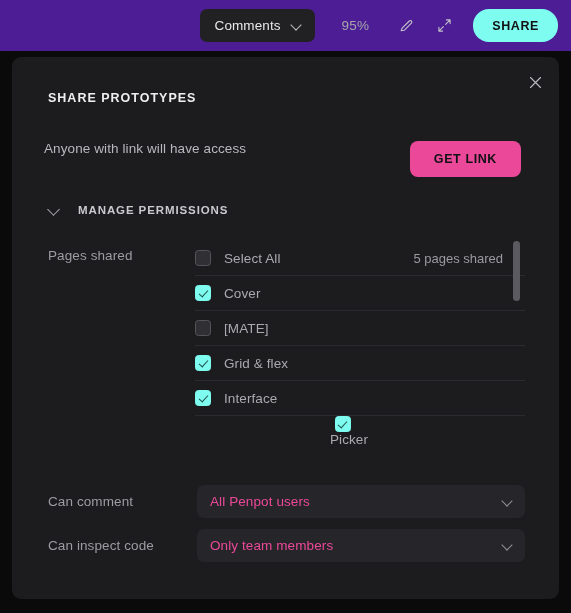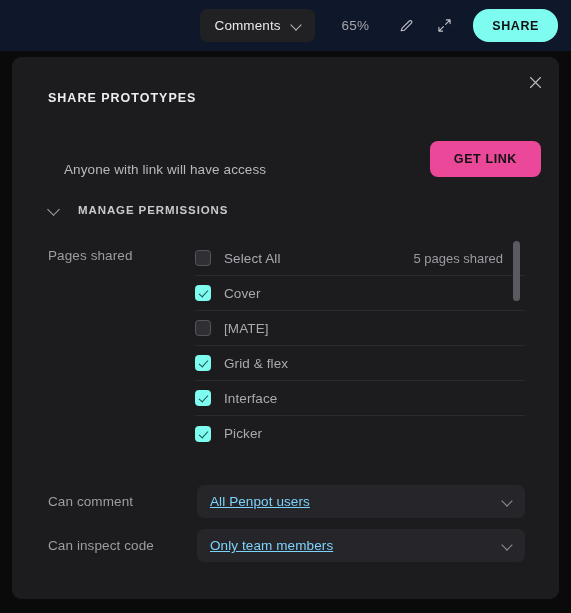--- a/index.html
+++ b/index.html
@@ -16,21 +16,21 @@
     color: #e3e3e3;
     position: relative;
   }
 
   
   .toolbar {
     position: absolute;
     top: 0; left: 0;
     width: 571px;
     height: 51px;
-    background: #0f172a;
+    background: #4c1d95;
     display: flex;
     align-items: center;
     justify-content: flex-end;
     padding-right: 13px;
   }
 
   .comments-dd {
     display: flex;
     align-items: center;
     gap: 10px;
@@ -120,25 +120,25 @@
     left: 48px;
     top: 91px;
     font-size: 12.5px;
     font-weight: bold;
     letter-spacing: 1.0px;
     color: #eeeeee;
   }
 
   .link-row {
     position: absolute;
-    left: 64px;
+    left: 44px;
     top: 141px;
     width: 477px;
     display: flex;
-    align-items: flex-end;
+    align-items: flex-start;
     justify-content: space-between;
   }
   .link-text {
     font-size: 13.5px;
     color: #b8b8bd;
     letter-spacing: .1px;
   }
   .get-link-btn {
     background: #ec4899;
     color: #111114;
@@ -208,21 +208,21 @@
   }
   .page-row {
     height: 35px;
     display: flex;
     align-items: center;
     border-bottom: 1px solid #2b2b2f;
     position: relative;
     padding-right: 22px;
     cursor: pointer;
   }
-  .page-row:last-child { border-bottom: none; }
+  .page-row:last-child { border-bottom: none; flex-direction: column; }
 
   .cb {
     width: 16px; height: 16px;
     border-radius: 3.5px;
     flex: 0 0 auto;
     margin-right: 13px;
     position: relative;
   }
   .cb.off {
     background: #303034;
@@ -281,43 +281,42 @@
     border-radius: 7px;
     display: flex;
     align-items: center;
     padding: 0 12px 0 13px;
     cursor: pointer;
   }
   #sel-comment { top: 485px; }
   #sel-inspect { top: 529px; }
   .sel-value {
     font-size: 13.5px;
-    color: #7dd3fc;
-    letter-spacing: .1px;
-    text-decoration: underline;
+    color: #ec4899;
+    letter-spacing: .1px;
   }
   .sel .chev {
     margin-left: auto;
   }
   .sel .chev::after {
     border-right-color: #8f8f96;
     border-bottom-color: #8f8f96;
   }
 </style>
 </head>
 <body>
 
 <div class="toolbar">
 
   <div class="comments-dd">
     <span class="label">Comments</span>
     <span class="chev"></span>
   </div>
 
-  <span class="zoom-val">65%</span>
+  <span class="zoom-val">95%</span>
 
   <div class="ticon">
     <svg width="17" height="17" viewBox="0 0 17 17" fill="none">
       <path d="M3.2 13.8 L4.1 11.2 L11.3 4.0 C11.9 3.4 12.8 3.4 13.4 4.0 C14.0 4.6 14.0 5.5 13.4 6.1 L6.2 13.3 L3.2 13.8 Z" stroke="#c2c2c8" stroke-width="1.1" stroke-linejoin="round"></path>
     </svg>
   </div>
 
   <div class="ticon">
     <svg width="17" height="17" viewBox="0 0 17 17" fill="none">
       <path d="M9.6 7.4 L14.1 2.9 M14.1 2.9 H10.4 M14.1 2.9 V6.6" stroke="#c2c2c8" stroke-width="1.1" stroke-linecap="round" stroke-linejoin="round"></path>

